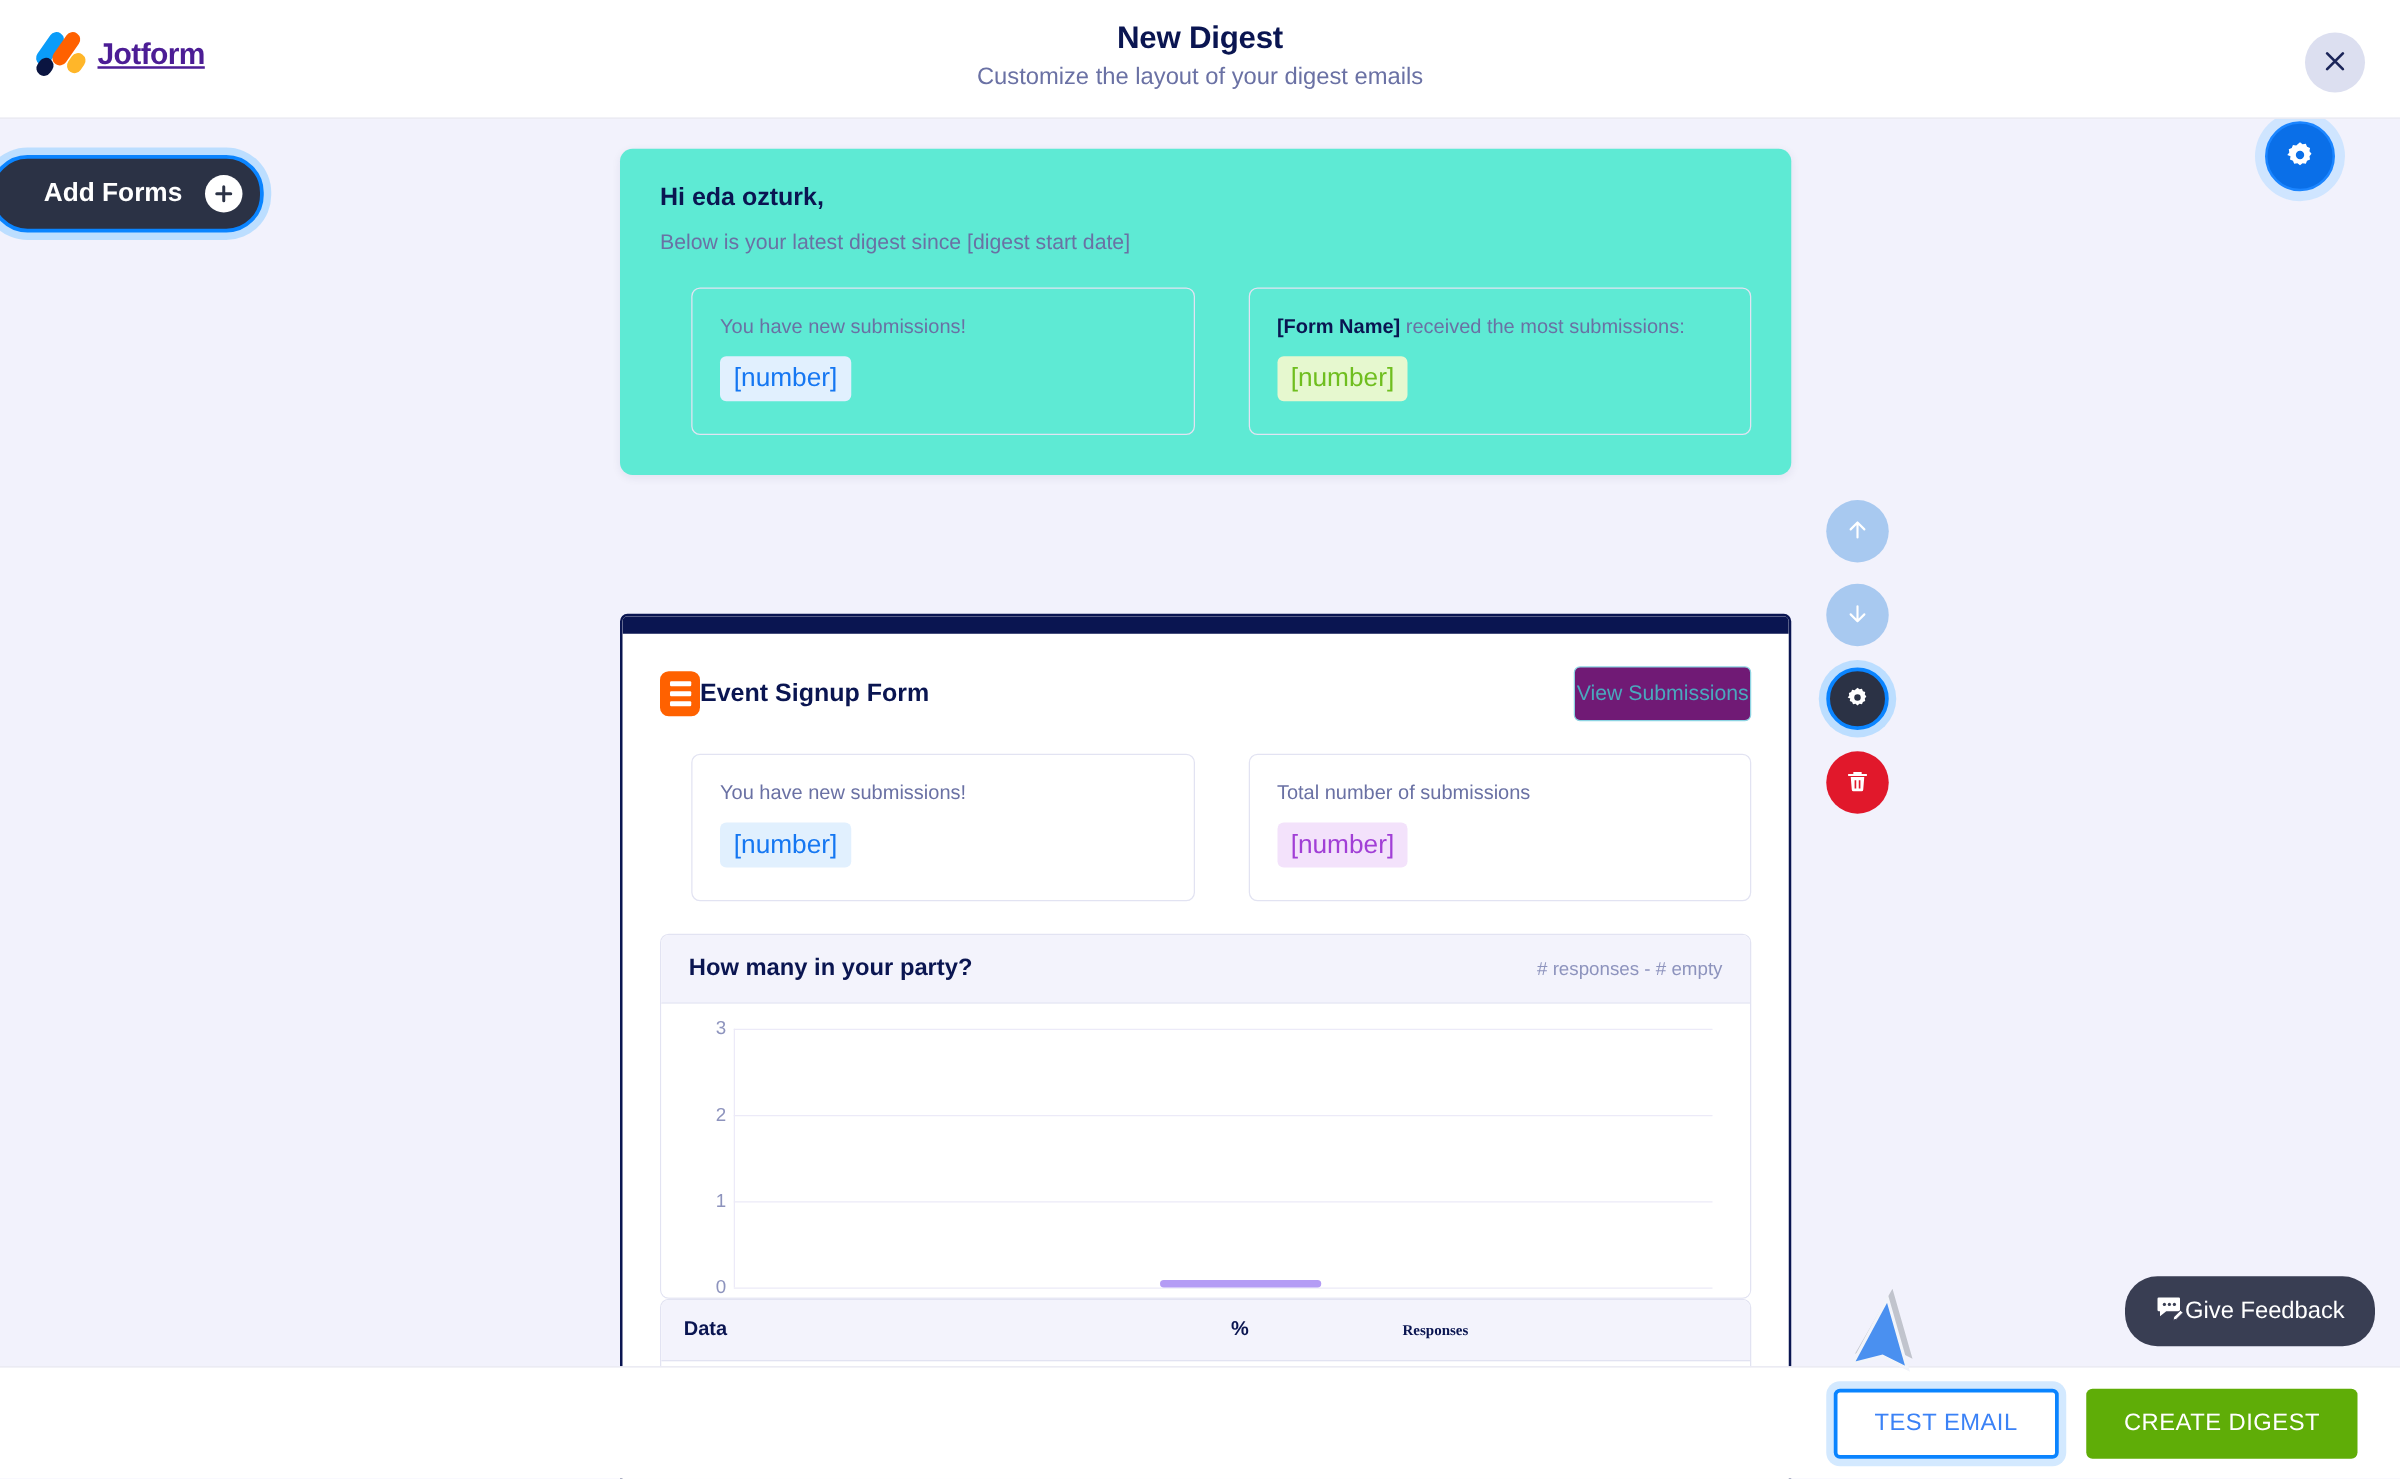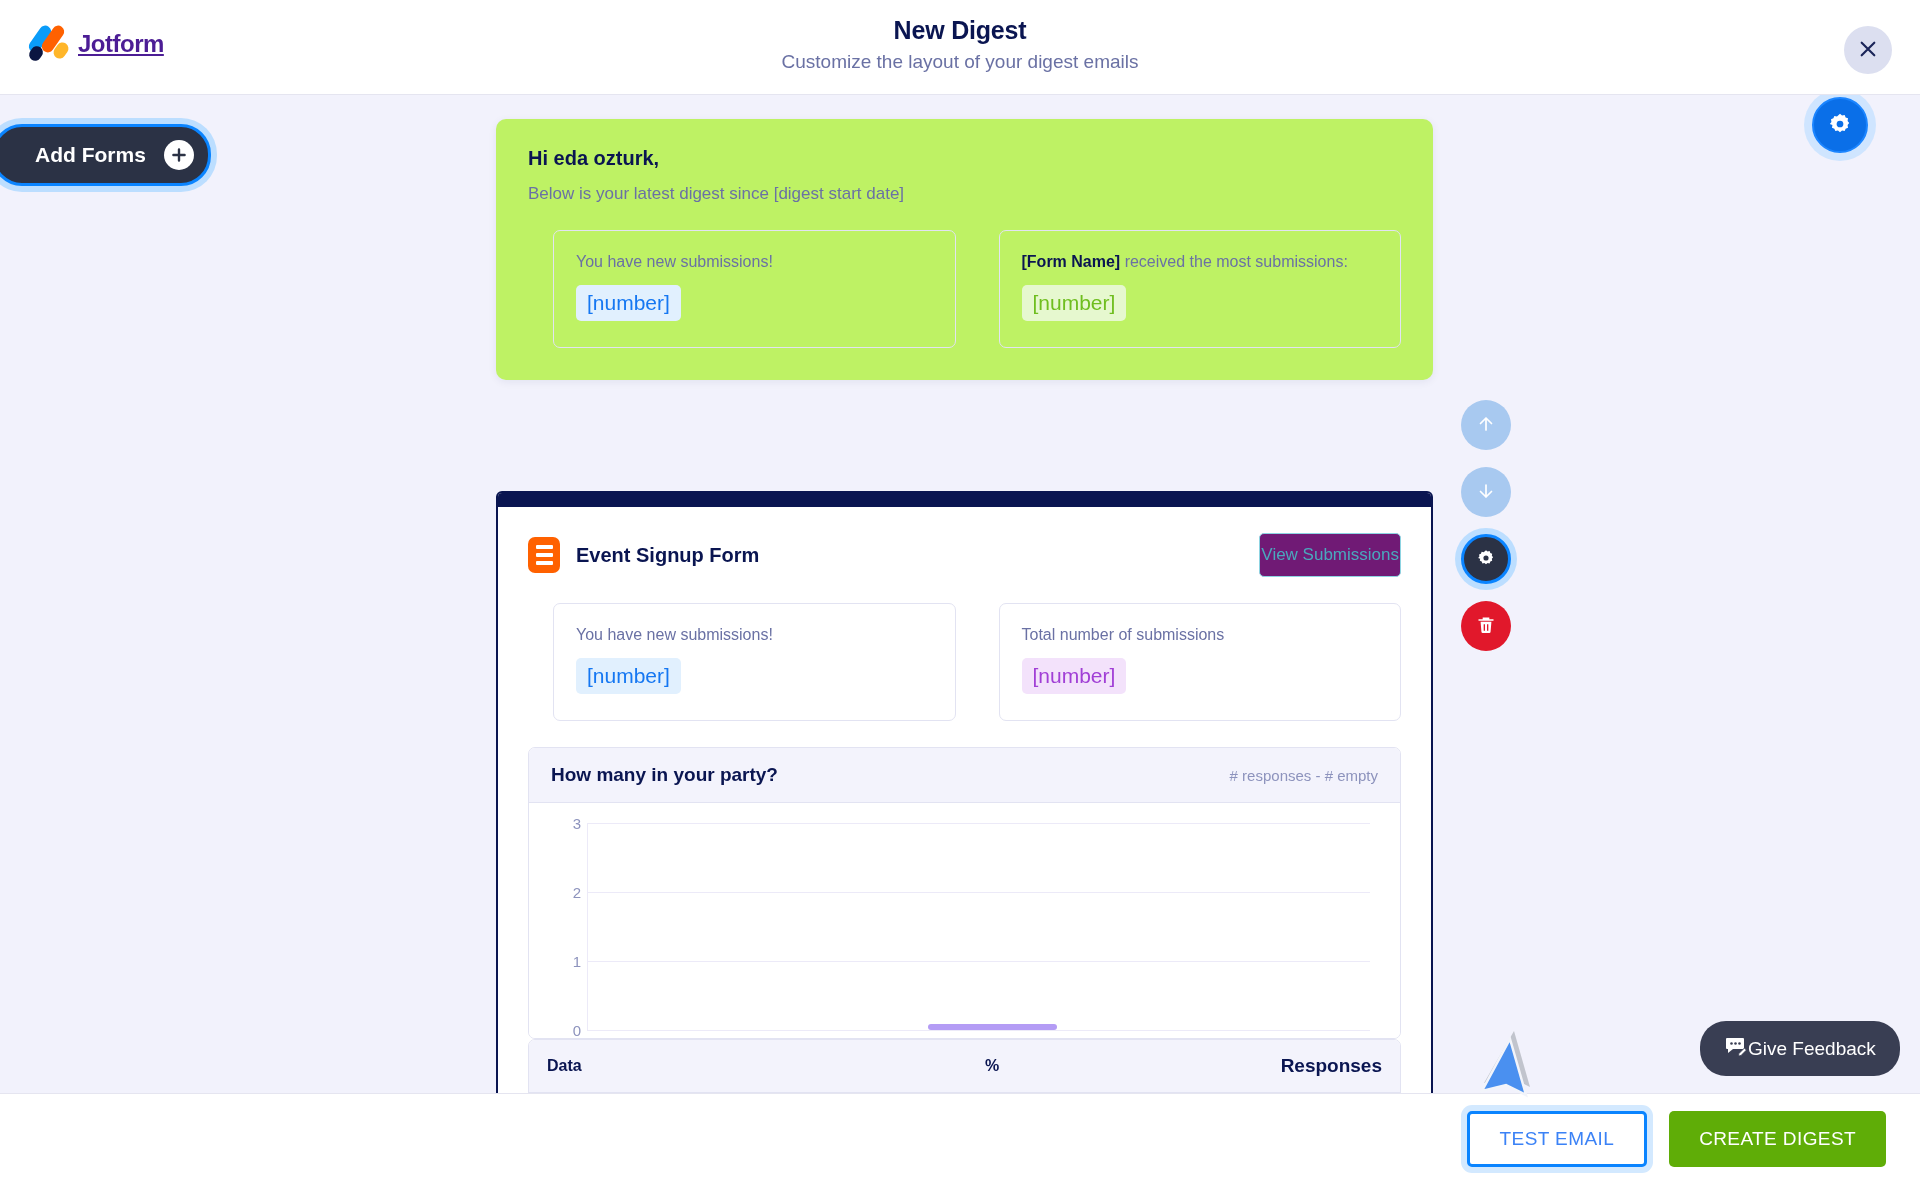--- a/index.html
+++ b/index.html
@@ -60,21 +60,21 @@
     display: flex; align-items: center; justify-content: center;
     flex: 0 0 auto;
   }
   .plus-circle svg { width: 16px; height: 16px; }
 
   
   .canvas { position: absolute; top: 95px; left: 0; right: 0; bottom: 0; }
 
   .digest-card {
     position: absolute; left: 496px; top: 24px; width: 937px;
-    background: #bef264; border-radius: 10px;
+    background: #5eead4; border-radius: 10px;
     box-shadow: 0 2px 8px rgba(20,25,80,.07);
     padding: 28px 32px 32px 32px;
   }
   .greet-title { font-size: 20px; font-weight: bold; color: #0a1551; }
   .greet-sub { font-size: 17px; color: #6a71a4; margin-top: 14px; }
 
   .stat-row { display: flex; gap: 18px; margin-top: 26px; }
   .stat-box {
     flex: 1; border: 1px solid #e2e3f2; border-radius: 7px;
     padding: 22px 22px 26px 22px; min-height: 117px; margin-left: 25px;
@@ -91,21 +91,21 @@
   .chip-purple { background: #f3e2fb; color: #a13fd6; }
 
   
   .form-card {
     position: absolute; left: 496px; top: 396px; width: 937px; height: 700px;
     background: #fff; border: 2px solid #0a1551; border-radius: 6px;
     overflow: hidden;
   }
   .form-card-topbar { height: 14px; background: #0a1551; }
   .form-card-inner { padding: 26px 30px 0 30px; }
-  .form-head { display: flex; align-items: center; gap: 16px; }
+  .form-head { display: flex; align-items: center; gap: 0; }
   .form-icon {
     width: 32px; height: 36px; border-radius: 7px; background: #ff6100;
     display: flex; flex-direction: column; align-items: center;
     justify-content: center; gap: 4px; flex: 0 0 auto;
   }
   .form-icon span { display: block; width: 17px; height: 4px; background: #fff; border-radius: 1px; }
   .form-title { font-size: 20px; font-weight: bold; color: #0a1551; flex: 1; }
   .view-sub-btn {
     background: #701a75; border: 1px solid #8dd4e2; border-radius: 5px;
     color: #4aa8bd; font-size: 17px; padding: 11px 1px; cursor: pointer;
@@ -140,21 +140,21 @@
 
   
   .data-table {
     margin: 0 30px 0 30px; border: 1px solid #e2e3f2; border-radius: 7px; overflow: hidden;
   }
   .dt-head, .dt-row { display: flex; align-items: center; }
   .dt-head { background: #f3f3fc; padding: 15px 18px; border-bottom: 1px solid #e2e3f2; }
   .dt-row  { padding: 15px 18px; }
   .dt-c1 { flex: 1; font-size: 16px; color: #0a1551; display: flex; align-items: center; gap: 9px; }
   .dt-c2 { width: 260px; text-align: center; font-size: 16px; }
-  .dt-c3 { width: 260px; text-align: right; font-size: 19px; }
+  .dt-c3 { width: 260px; text-align: left; font-size: 12px; font-family: Liberation Serif, serif; }
   .dt-head .dt-c1, .dt-head .dt-c2, .dt-head .dt-c3 { font-weight: bold; color: #0a1551; }
   .dt-row .dt-c2, .dt-row .dt-c3 { color: #6a71a4; }
   .swatch { width: 5px; height: 19px; border-radius: 2px; background: #b49cf5; display: inline-block; }
 
   
   .tool-rail { position: absolute; left: 1461px; top: 305px; display: flex; flex-direction: column; gap: 17px; }
   .tool-btn {
     width: 50px; height: 50px; border-radius: 50%; border: none; cursor: pointer;
     display: flex; align-items: center; justify-content: center;
   }

